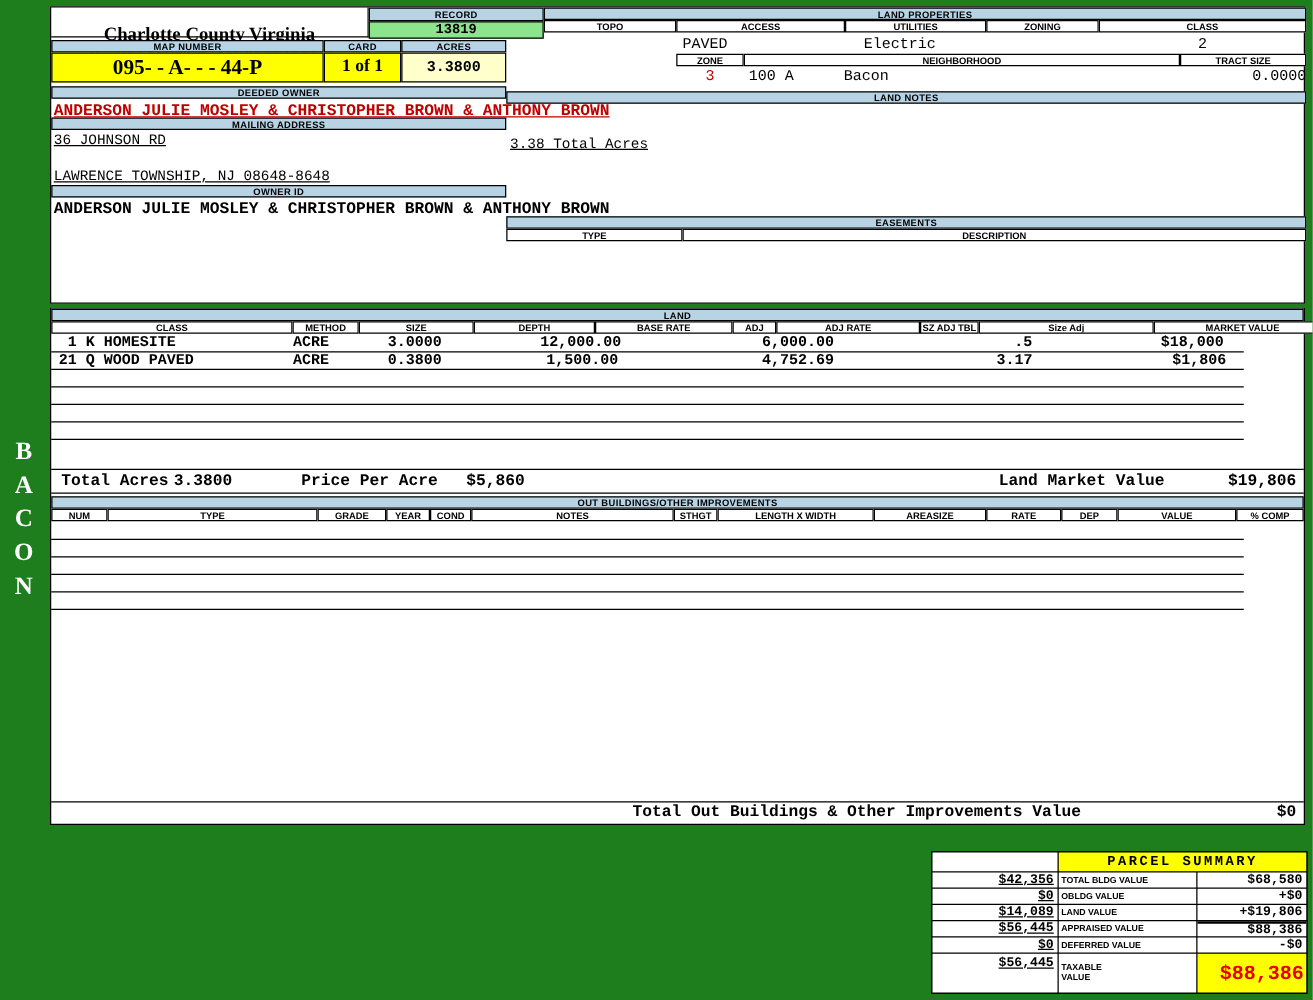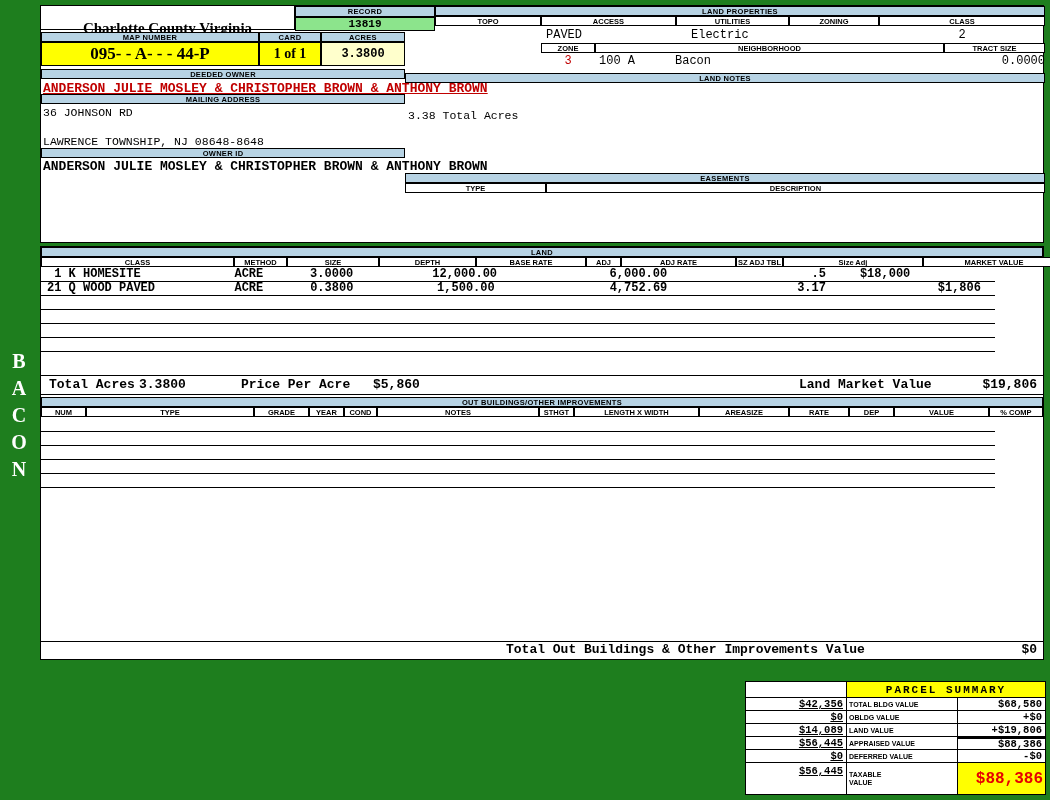--- a/index.html
+++ b/index.html
@@ -19,21 +19,21 @@
   .county-title{font:bold 15px "Liberation Serif",serif;margin-top:14px;}
   .county-sub{font:7px "Liberation Sans",sans-serif;}
   .record-val{background:#8ce48c;border:1px solid #000;font:bold 11px "Liberation Mono",monospace;
               display:flex;align-items:center;justify-content:center;}
   .ylw{background:#ffff00;border:1px solid #000;display:flex;align-items:center;justify-content:center;}
   .cream{background:#ffffcc;border:1px solid #000;display:flex;align-items:center;justify-content:center;}
   .redtxt{color:#c00000;}
   .owner-red{font:bold 13px "Liberation Mono",monospace;color:#c00000;text-decoration:underline;white-space:nowrap;}
   .owner-blk{font:bold 13px "Liberation Mono",monospace;color:#000;white-space:nowrap;}
   .val12{position:absolute;font:12px "Liberation Mono",monospace;white-space:nowrap;}
-  .val11{position:absolute;font:11.5px "Liberation Mono",monospace;white-space:nowrap;}
+  .val11{position:absolute;font:11.5px "Liberation Mono",monospace;white-space:nowrap;text-decoration:underline;}
   .trow{position:absolute;left:0;width:954px;height:14px;border-bottom:1px solid #000;display:flex;
         align-items:center;font:bold 12px "Liberation Mono",monospace;}
   .trow > div{box-sizing:border-box;overflow:hidden;}
   .totrow{position:absolute;left:0;width:1002px;height:18px;border-top:1px solid #000;border-bottom:1px solid #000;
           font:bold 13px "Liberation Mono",monospace;}
   .totrow span{position:absolute;top:0;line-height:18px;white-space:nowrap;}
   .obtot{position:absolute;left:0;width:1002px;height:16px;border-top:1px solid #000;
          font:bold 13px "Liberation Mono",monospace;}
   .obtot span{position:absolute;top:0;line-height:16px;white-space:nowrap;}
   .vert{position:absolute;left:7px;top:350px;writing-mode:vertical-lr;text-orientation:upright;
@@ -136,21 +136,21 @@
     <div class="trow" style="top:20px">
       <div class="pre" style="width:193px;padding-left:6px"> 1 K HOMESITE</div>
       <div style="width:53px;text-align:center">ACRE</div>
       <div style="width:92px;text-align:right;padding-right:8px">3.0000</div>
       <div style="width:75px"></div>
       <div style="width:110px;text-align:center;padding-right:44px">12,000.00</div>
       <div style="width:35px"></div>
       <div style="width:115px;text-align:right;padding-right:14px">6,000.00</div>
       <div style="width:47px"></div>
       <div style="width:140px;text-align:right;padding-right:34px">.5</div>
-      <div style="width:142px;padding-right:16px">$18,000</div>
+      <div style="width:142px;text-align:right;padding-right:16px">$18,000</div>
     </div>
 
     <div class="trow" style="top:34px">
       <div class="pre" style="width:193px;padding-left:6px">21 Q WOOD PAVED</div>
       <div style="width:53px;text-align:center">ACRE</div>
       <div style="width:92px;text-align:right;padding-right:8px">0.3800</div>
       <div style="width:75px"></div>
       <div style="width:110px;text-align:right;padding-right:44px">1,500.00</div>
       <div style="width:35px"></div>
       <div style="width:115px;text-align:right;padding-right:14px">4,752.69</div>

